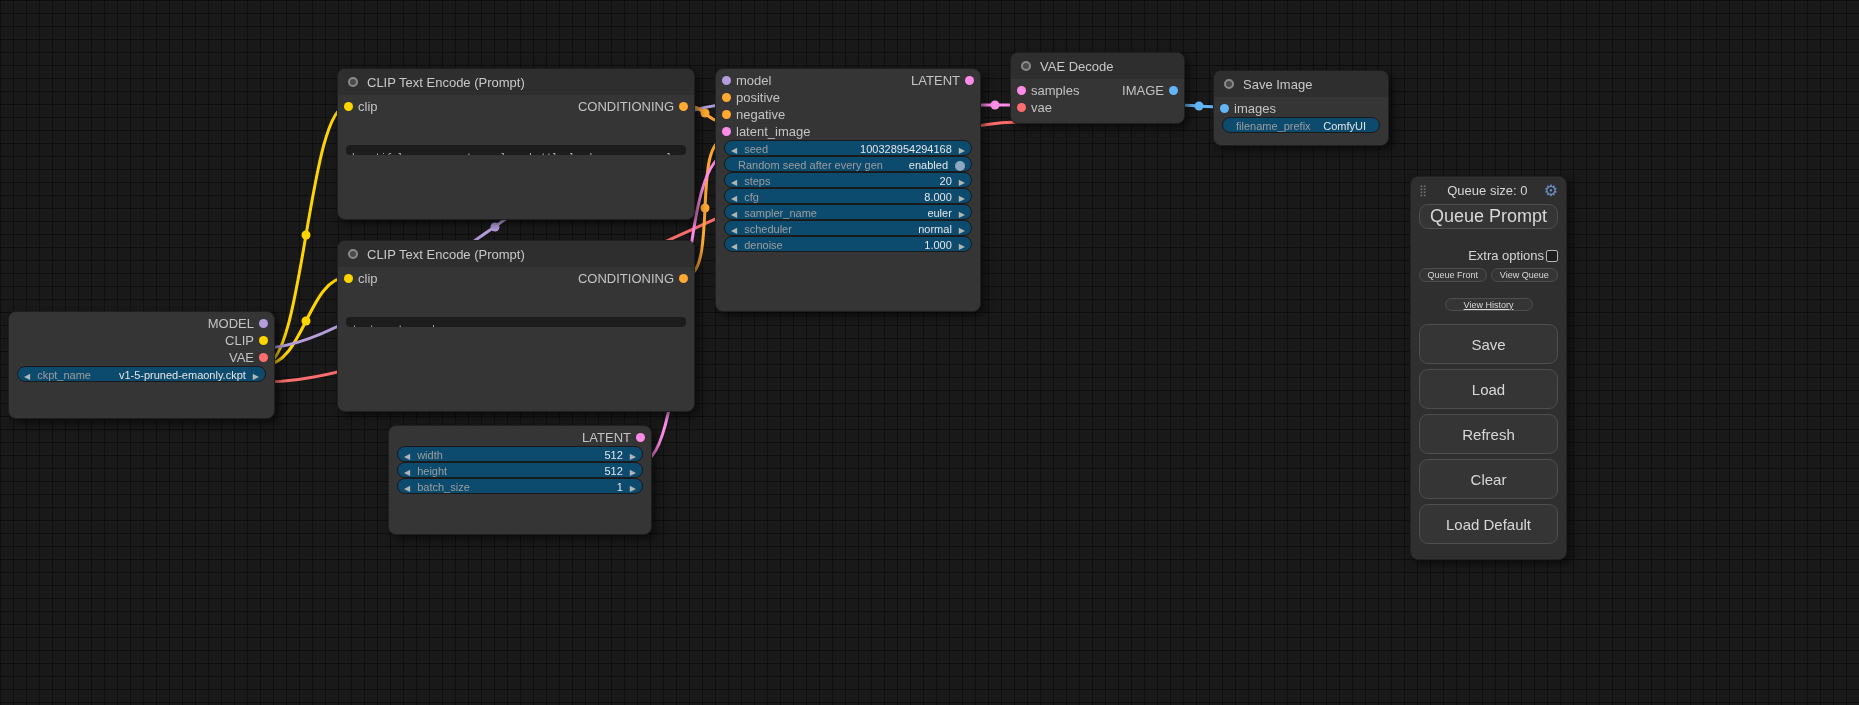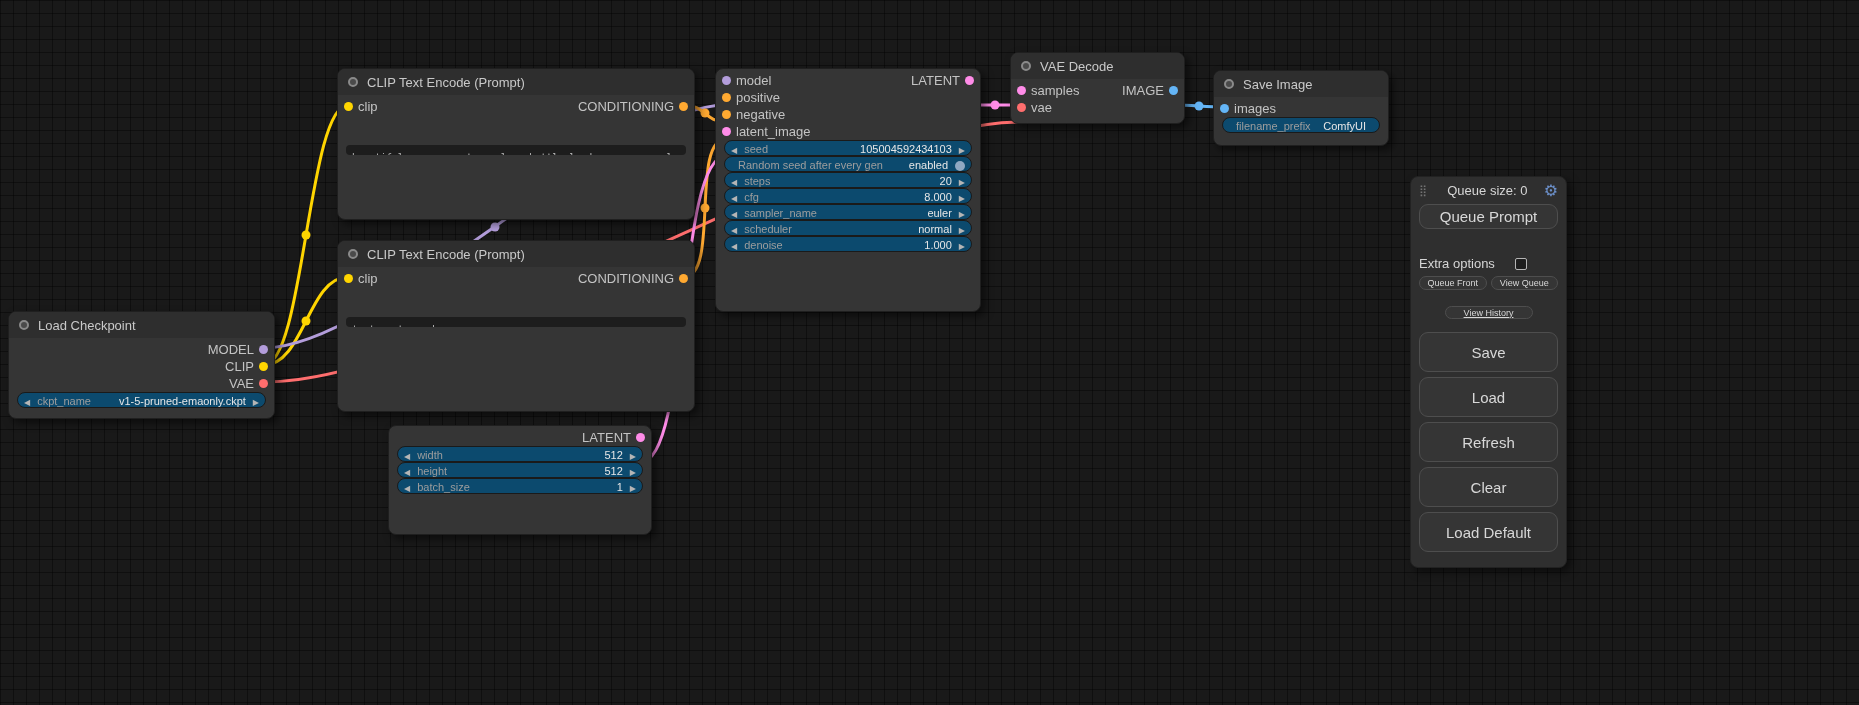--- a/index.html
+++ b/index.html
@@ -59,22 +59,22 @@
   }
   .menu-header { display:flex; align-items:center; height:21px; color:#d6d6d6; font-size:13px; }
   .drag-handle { color:#747474; font-size:11px; margin-right:4px; cursor:move; }
   .queue-size { flex:1; text-align:center; }
   .gear-icon { font-size:16px; line-height:1; }
   .btn {
     display:block; width:100%; background:#353535; border:1px solid #4e4e4e;
     border-radius:9px; color:#d8d8d8; text-align:center; cursor:pointer;
     font-family:"Liberation Sans", sans-serif;
   }
-  .btn-large { height:25px; font-size:15px; margin:3px 0 27px; }
-  .extra-row { display:flex; align-items:center; justify-content:flex-start; gap:20px; color:#d6d6d6; font-size:13px; margin-bottom:5px; }
+  .btn-large { height:25px; font-size:18px; margin:3px 0 19px; }
+  .extra-row { display:flex; align-items:center; justify-content:flex-end; gap:2px; color:#d6d6d6; font-size:13px; margin-bottom:5px; }
   .checkbox { width:12px; height:12px; background:#1e1e1e; border:1px solid #b5b5b5; border-radius:2px; display:inline-block; }
   .small-row { display:flex; gap:4px; margin-bottom:16px; }
   .btn-small { height:14px; font-size:9px; border-radius:7px; padding:0; }
   .btn-history { display:block; width:88px; height:13px; font-size:9px; border-radius:7px; margin:0 auto 13px; padding:0;text-decoration:underline; }
   .btn-med { height:40px; font-size:15px; margin-bottom:5px; }
 </style>
 </head>
 <body>
 
 <svg id="links" width="1859" height="705">
@@ -93,24 +93,20 @@
   <circle cx="495" cy="227" r="4.5" fill="#B39DDB"></circle>
   <circle cx="642" cy="252" r="4.5" fill="#FF6E6E"></circle>
   <circle cx="705" cy="113" r="4.5" fill="#FFA931"></circle>
   <circle cx="705" cy="208" r="4.5" fill="#FFA931"></circle>
   <circle cx="683" cy="310" r="4.5" fill="#FF8CE8"></circle>
   <circle cx="995" cy="105" r="4.5" fill="#FF8CE8"></circle>
   <circle cx="1199" cy="106" r="4.5" fill="#64B5F6"></circle>
 </svg>
 
 <div class="node" style="left:8px; top:311px; width:267px; height:108px;">
-  <div class="node-title">
-    <span class="collapse-dot"></span>
-    <span>Load Checkpoint</span>
-  </div>
   <div class="node-body">
     <div class="slot-row">
       <span class="slot-label-out">MODEL</span>
       <span class="slot-dot out-dot" style="background: rgb(179, 157, 219);"></span>
     </div>
     <div class="slot-row">
       <span class="slot-label-out">CLIP</span>
       <span class="slot-dot out-dot" style="background: rgb(255, 213, 0);"></span>
     </div>
     <div class="slot-row">
@@ -202,21 +198,21 @@
       <span class="slot-label-in">negative</span>
     </div>
     <div class="slot-row">
       <span class="slot-dot in-dot" style="background: rgb(255, 140, 232);"></span>
       <span class="slot-label-in">latent_image</span>
     </div>
 
     <div class="widget">
       <span class="arrow">◀</span>
       <span class="wlabel">seed</span>
-      <span class="wvalue">105004592434103</span>
+      <span class="wvalue">100328954294168</span>
       <span class="arrow">▶</span>
     </div>
     <div class="widget">
       <span class="wlabel">Random seed after every gen</span>
       <span class="wvalue">enabled</span>
       <span class="toggle-dot" style="background: rgb(143, 168, 194);"></span>
     </div>
     <div class="widget">
       <span class="arrow">◀</span>
       <span class="wlabel">steps</span>

